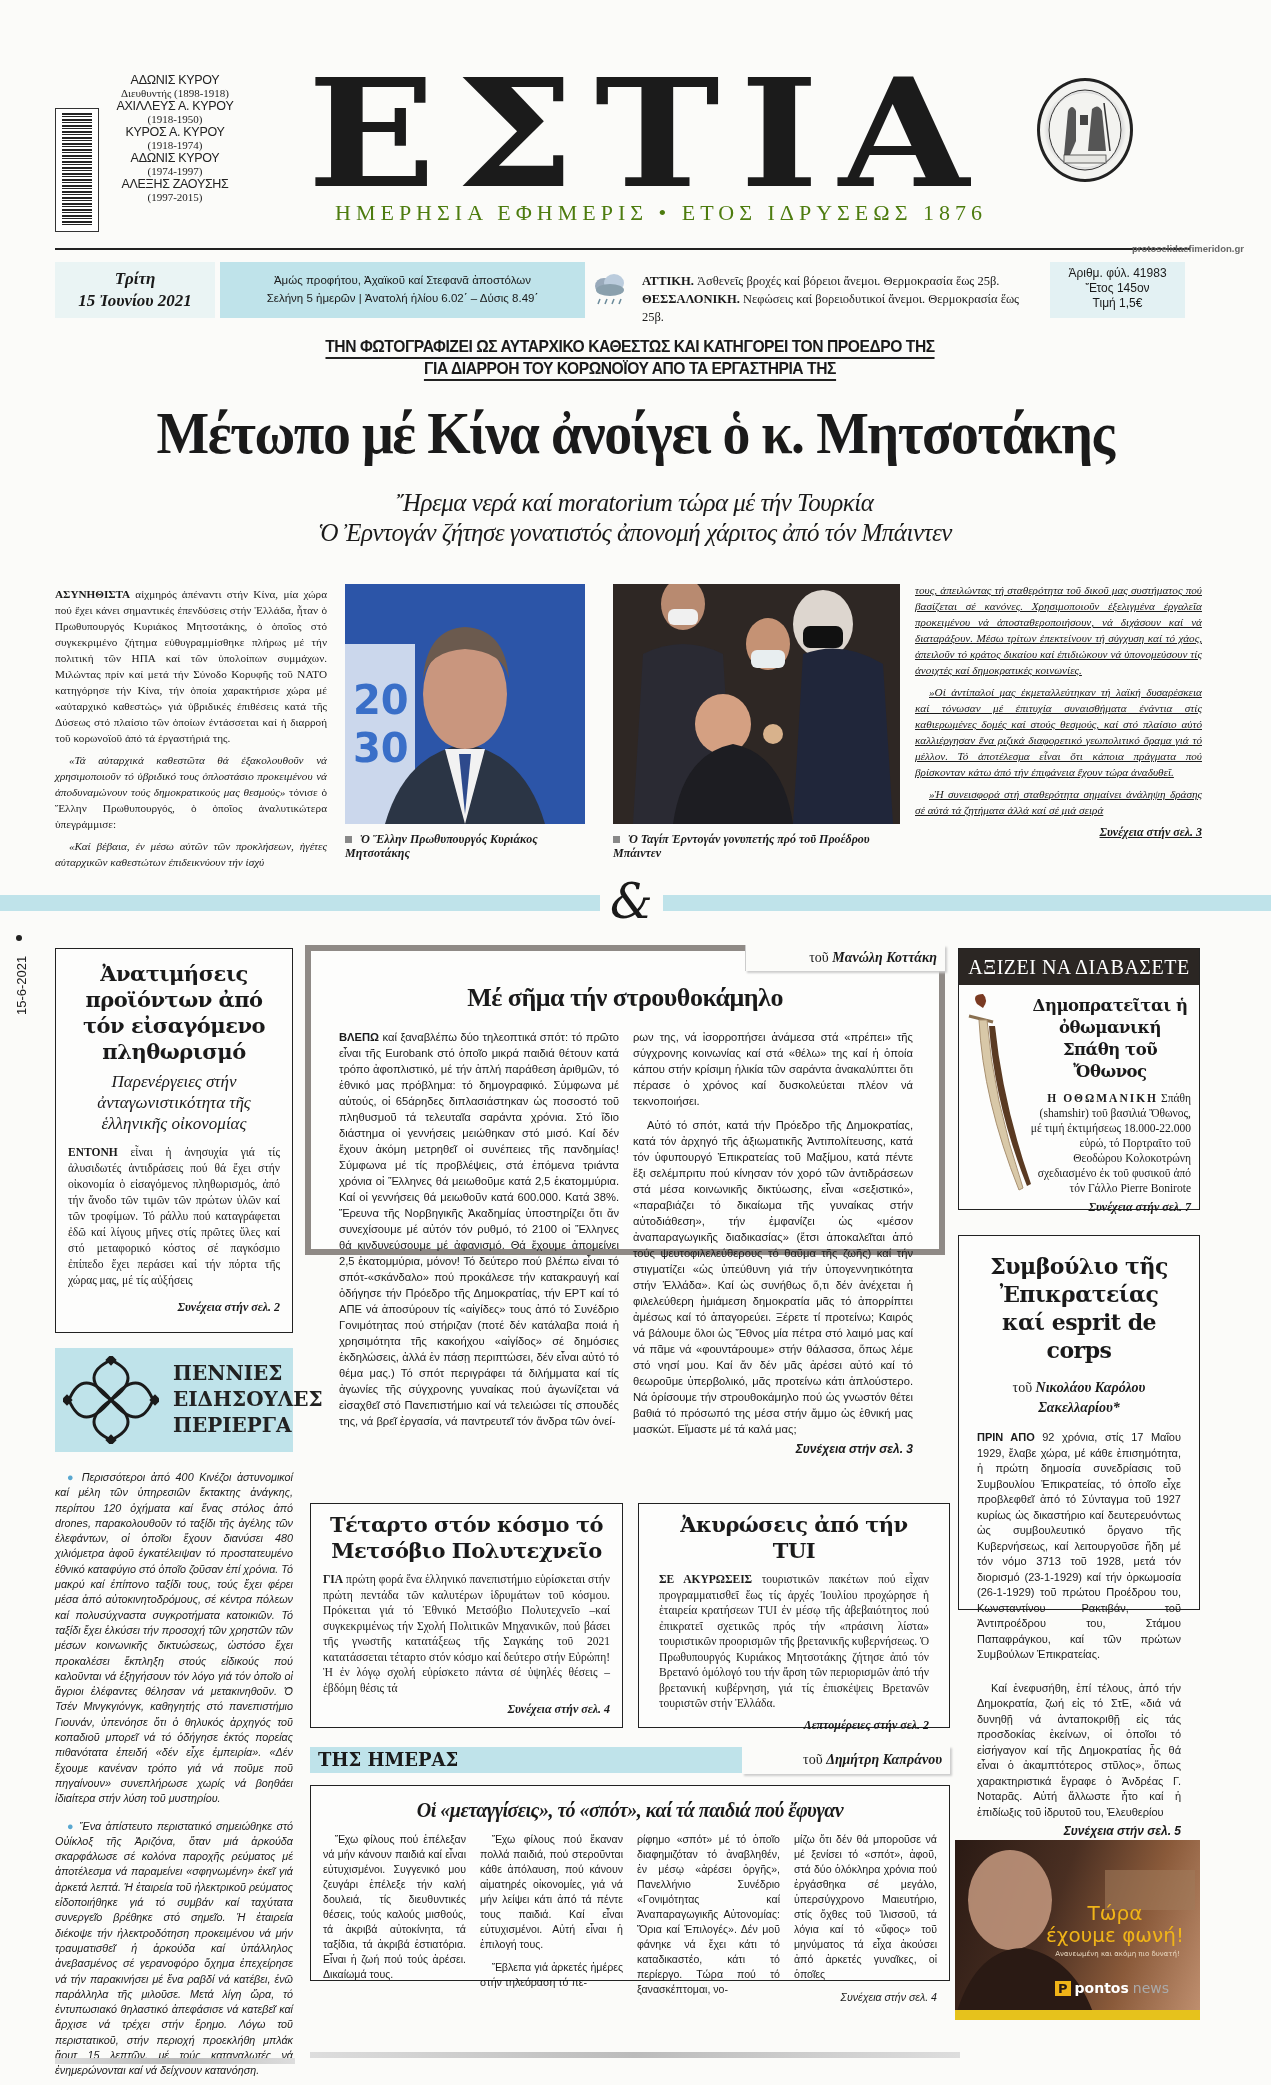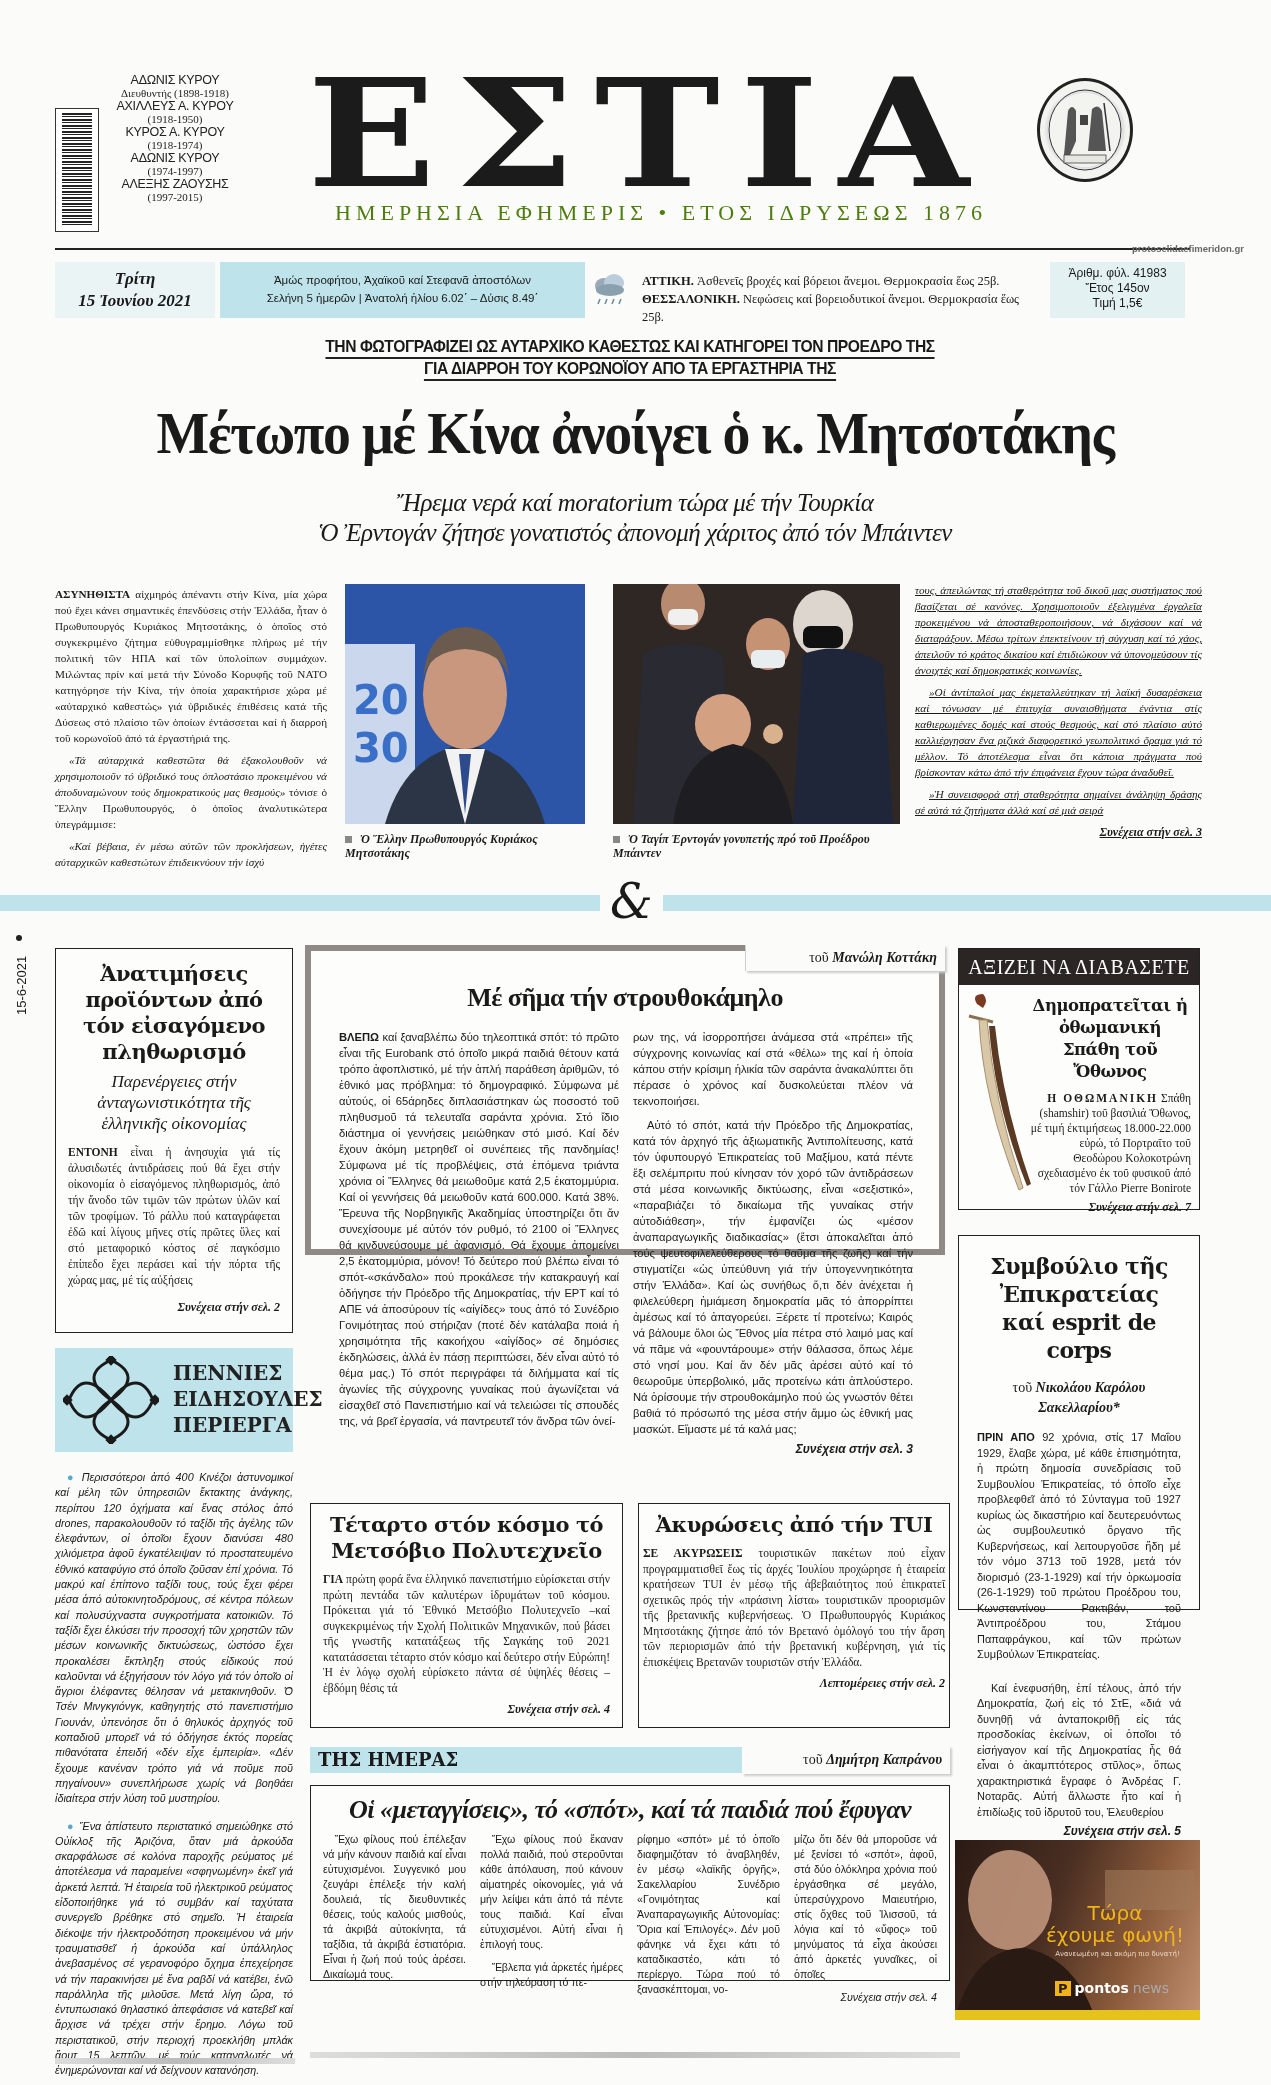--- a/index.html
+++ b/index.html
@@ -66,21 +66,21 @@
   .box-worth{left:958px;top:948px;width:242px;height:262px}
   .worth-head{height:36px;background:#2b2623;color:#fff;font-size:20px;line-height:36px;text-align:center;letter-spacing:.5px}
   .sword{left:963px;top:992px;width:70px;height:210px}
 
   .box-council{left:958px;top:1235px;width:242px;height:375px;padding:8px 18px}
 
   .box-penn{left:55px;top:1348px;width:238px;height:104px}
   .penn-text{font-family:"DejaVu Serif",serif;font-weight:700;font-size:20px;line-height:26px;color:#222}
 
   .box-ntua{left:310px;top:1503px;width:313px;height:225px;padding:8px 12px}
-  .box-tui{left:638px;top:1503px;width:312px;height:225px;padding:8px 4px}
+  .box-tui{left:638px;top:1503px;width:312px;height:225px;padding:8px 20px}
 
   .day-bar{left:310px;top:1747px;width:640px;height:26px}
   .day-label{left:318px;top:1748px;font-family:"DejaVu Serif",serif;font-weight:700;font-size:18px;line-height:24px}
   .day-by{left:742px;top:1746px;width:208px;height:28px;background:#fbfbf9;box-shadow:2px 2px 2px #ccc;text-align:right;padding-right:8px;font-size:14px;line-height:28px}
   .box-day{left:310px;top:1785px;width:640px;height:196px;padding:8px 12px}
 
   .ad{left:955px;top:1840px;width:245px;height:178px;background:linear-gradient(110deg,#2a1a14 0%,#4a2f22 40%,#8a5a3a 70%,#c09070 100%);overflow:hidden}
   .ad-yellow{left:955px;top:2010px;width:245px;height:10px;background:#e6c21c}
 
   .folio{left:310px;top:2052px;width:650px;height:6px;background:linear-gradient(90deg,#ddd,#bbb,#ddd)}
@@ -310,28 +310,28 @@
   <p class="cont" style="margin-top:6px;">Λεπτομέρειες στήν σελ. 2</p>
 </div>
 
 <div class="abs day-bar cyan"></div>
 <div class="abs day-label">ΤΗΣ ΗΜΕΡΑΣ</div>
 <div class="abs day-by">
   <span>τοῦ</span>
   <i style="font-weight:700;">Δημήτρη Καπράνου</i>
 </div>
 <div class="abs box box-day">
-  <div style="text-align:center;font-style:italic;font-weight:700;font-size:26px;line-height:32px;letter-spacing:-.5px;margin-bottom:6px;">Οἱ «μεταγγίσεις», τό «σπότ», καί τά παιδιά πού ἔφυγαν</div>
+  <div style="text-align:center;font-style:italic;font-weight:700;font-size:20px;line-height:32px;letter-spacing:-.5px;margin-bottom:6px;">Οἱ «μεταγγίσεις», τό «σπότ», καί τά παιδιά πού ἔφυγαν</div>
   <div style="display:grid;grid-template-columns:repeat(4,1fr);gap:14px;font-family:'Liberation Sans',sans-serif;font-size:10.6px;line-height:15px;">
     <p class="just" style="text-indent:12px;">Ἔχω φίλους πού ἐπέλεξαν νά μήν κάνουν παιδιά καί εἶναι εὐτυχισμένοι. Συγγενικό μου ζευγάρι ἐπέλεξε τήν καλή δουλειά, τίς διευθυντικές θέσεις, τούς καλούς μισθούς, τά ἀκριβά αὐτοκίνητα, τά ταξίδια, τά ἀκριβά ἑστιατόρια. Εἶναι ἡ ζωή πού τούς ἀρέσει. Δικαίωμά τους.</p>
     <div class="just">
       <p style="text-indent:12px;">Ἔχω φίλους πού ἔκαναν πολλά παιδιά, πού στεροῦνται κάθε ἀπόλαυση, πού κάνουν αἱματηρές οἰκονομίες, γιά νά μήν λείψει κάτι ἀπό τά πέντε τους παιδιά. Καί εἶναι εὐτυχισμένοι. Αὐτή εἶναι ἡ ἐπιλογή τους.</p>
       <p style="text-indent:12px;margin-top:8px;">Ἔβλεπα γιά ἀρκετές ἡμέρες στήν τηλεόραση τό πε-</p>
     </div>
-    <p class="just">ρίφημο «σπότ» μέ τό ὁποῖο διαφημιζόταν τό ἀναβληθέν, ἐν μέσῳ «λαϊκῆς ὀργῆς», Σακελλαρίου Συνέδριο «Γονιμότητας καί Ἀναπαραγωγικῆς Αὐτονομίας: Ὅρια καί Ἐπιλογές». Δέν μοῦ φάνηκε νά ἔχει κάτι τό καταδικαστέο, κάτι τό περίεργο. Τώρα πού τό ξανασκέπτομαι, νο-</p>
+    <p class="just">ρίφημο «σπότ» μέ τό ὁποῖο διαφημιζόταν τό ἀναβληθέν, ἐν μέσῳ «ἀρέσει ὀργῆς», Πανελλήνιο Συνέδριο «Γονιμότητας καί Ἀναπαραγωγικῆς Αὐτονομίας: Ὅρια καί Ἐπιλογές». Δέν μοῦ φάνηκε νά ἔχει κάτι τό καταδικαστέο, κάτι τό περίεργο. Τώρα πού τό ξανασκέπτομαι, νο-</p>
     <div class="just">
       <p>μίζω ὅτι δέν θά μποροῦσε νά μέ ξενίσει τό «σπότ», ἀφοῦ, στά δύο ὁλόκληρα χρόνια πού ἐργάσθηκα σέ μεγάλο, ὑπερσύγχρονο Μαιευτήριο, στίς ὄχθες τοῦ Ἰλισσοῦ, τά λόγια καί τό «ὕφος» τοῦ μηνύματος τά εἶχα ἀκούσει ἀπό ἀρκετές γυναῖκες, οἱ ὁποῖες</p>
       <p style="text-align:right;font-style:italic;margin-top:8px;">Συνέχεια στήν σελ. 4</p>
     </div>
   </div>
 </div>
 
 <div class="abs ad">
   <svg class="abs" style="left:0;top:0;" width="245" height="178" viewBox="0 0 245 178">
     <ellipse cx="55" cy="60" rx="42" ry="50" fill="#c79a80" opacity=".85"></ellipse>

